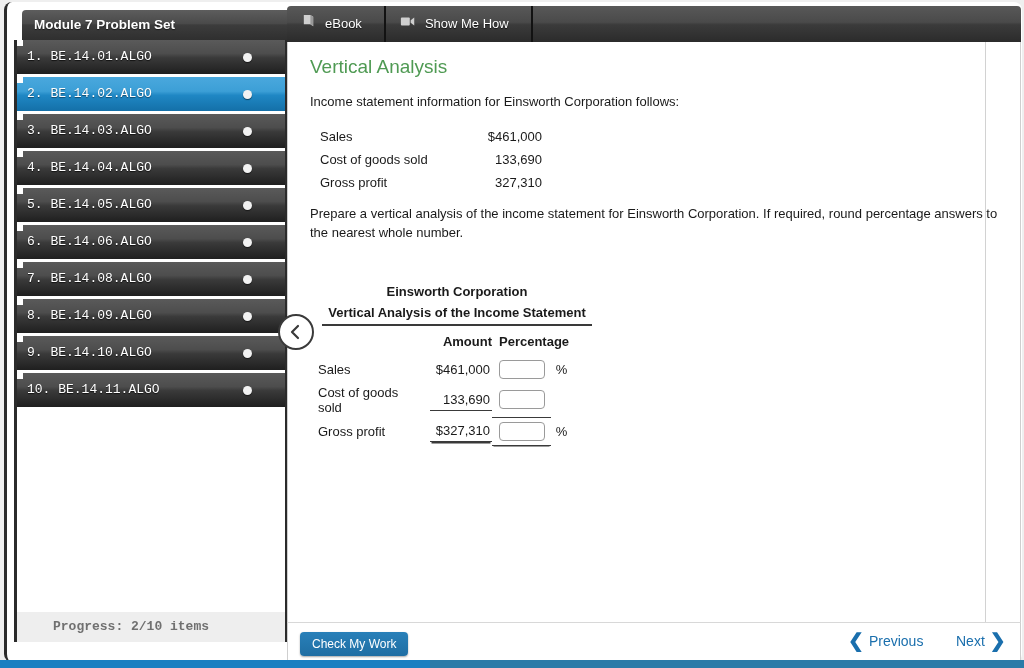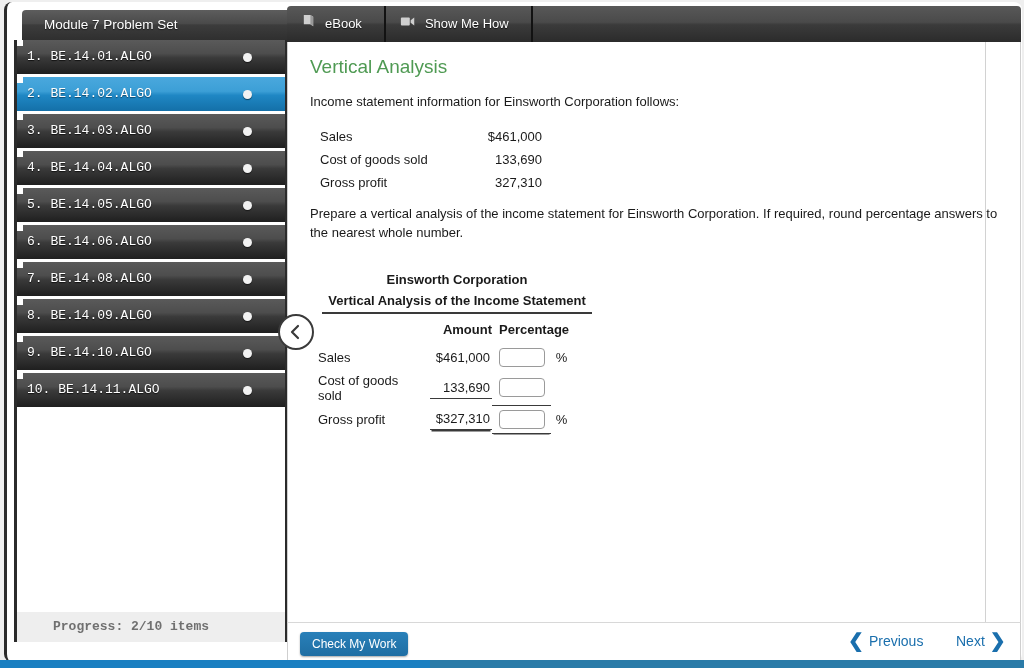--- a/index.html
+++ b/index.html
@@ -51,23 +51,23 @@
     width: 272px; height: 660px;
   }
   .sidebar-header {
     position: absolute;
     left: 8px; top: 6px;
     width: 272px; height: 30px;
     background: linear-gradient(to bottom, #5d5d5d 0%, #4a4a4a 45%, #3c3c3c 50%, #2f2f2f 100%);
     border-radius: 4px 4px 0 0;
     color: #ffffff;
     font-size: 13.5px;
-    font-weight: normal;
+    font-weight: bold;
     line-height: 30px;
-    padding-left: 22px;
+    padding-left: 12px;
     text-shadow: 0 1px 1px rgba(0,0,0,.6);
     white-space: nowrap;
     overflow: hidden;
   }
 
   .sidebar-panel {
     position: absolute;
     left: 0; top: 36px;
     width: 274px; height: 602px;
     background: #ffffff;
@@ -210,21 +210,21 @@
 
   .q-instr {
     color: #1a1a1a;
     font-size: 13px;
     margin: 10px 0 0 0;
     width: 690px;
     line-height: 19px;
   }
 
   
-  .answer-wrap { margin: 30px 0 0 8px; }
+  .answer-wrap { margin: 42px 0 0 8px; }
   .ans-title {
     font-size: 13px;
     font-weight: bold;
     color: #1a1a1a;
     text-align: center;
     width: 270px;
     margin-left: 4px;
   }
   .ans-subtitle {
     font-size: 13px;

